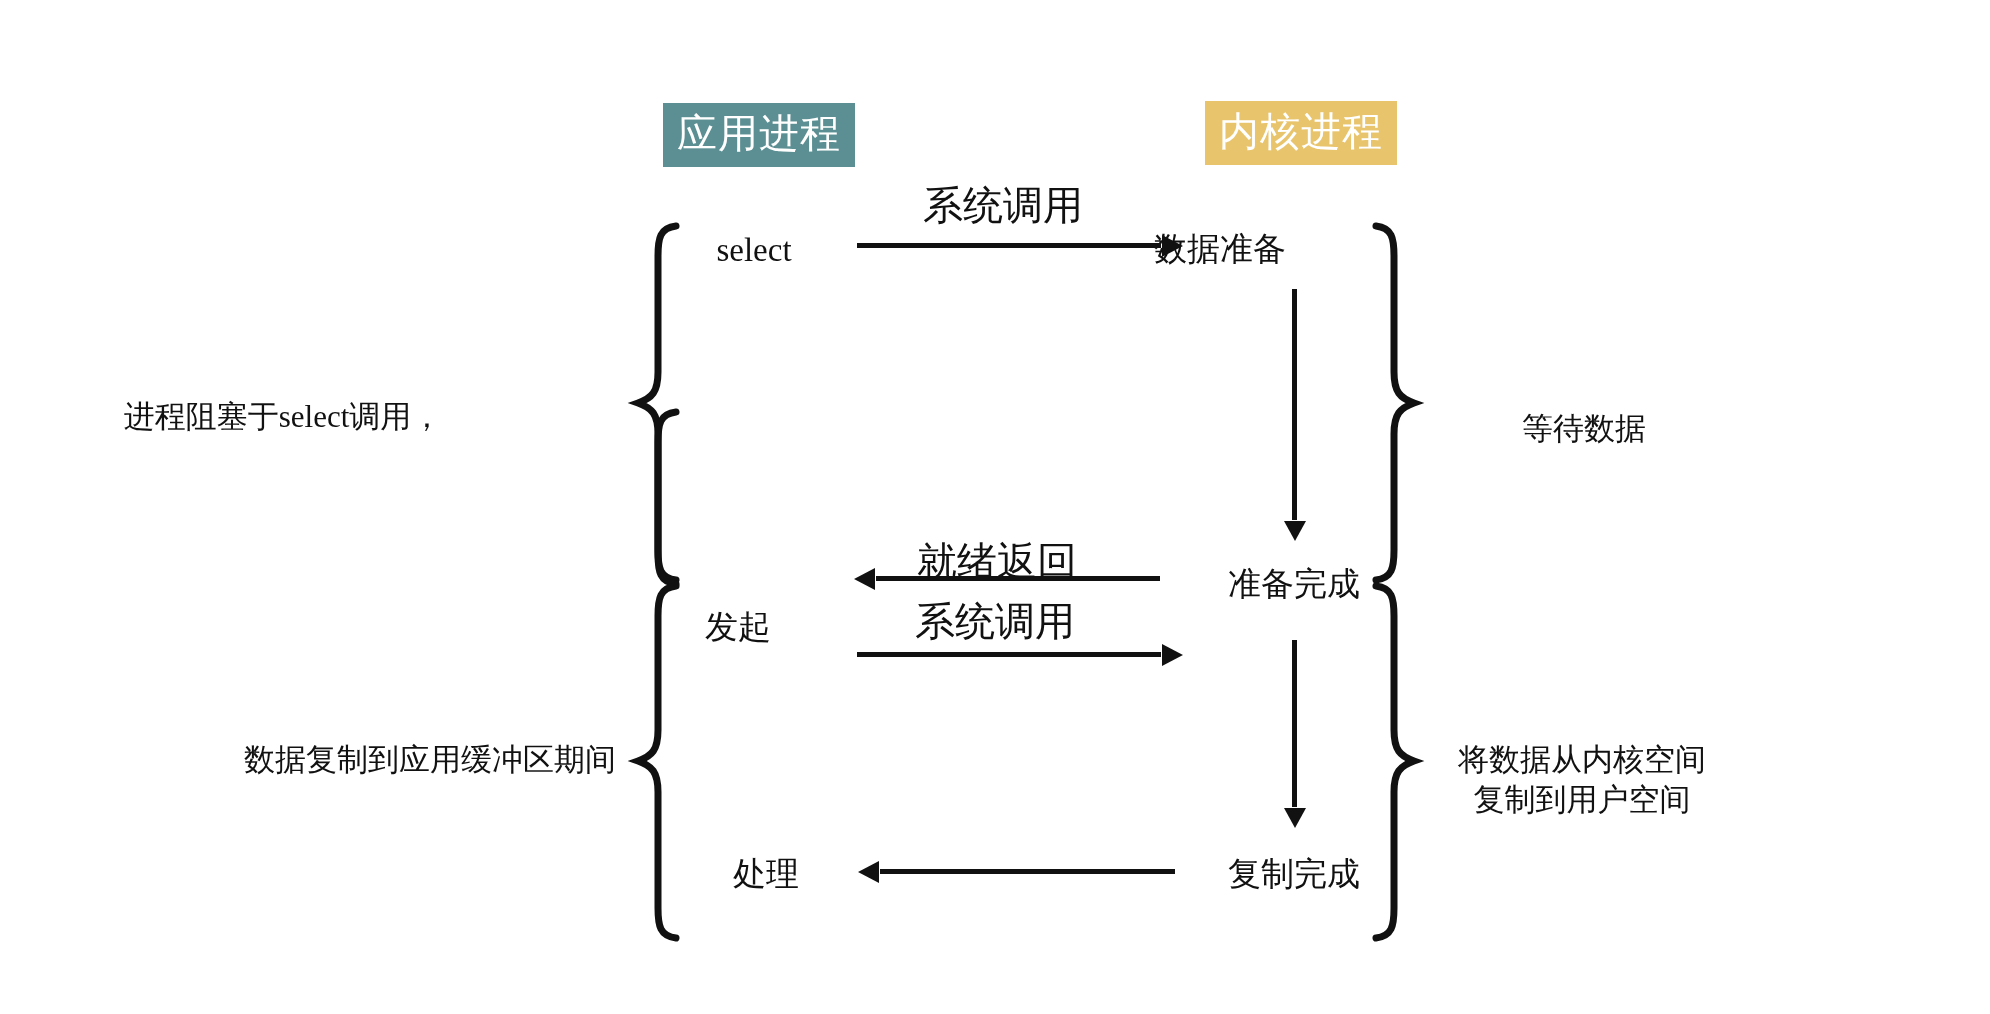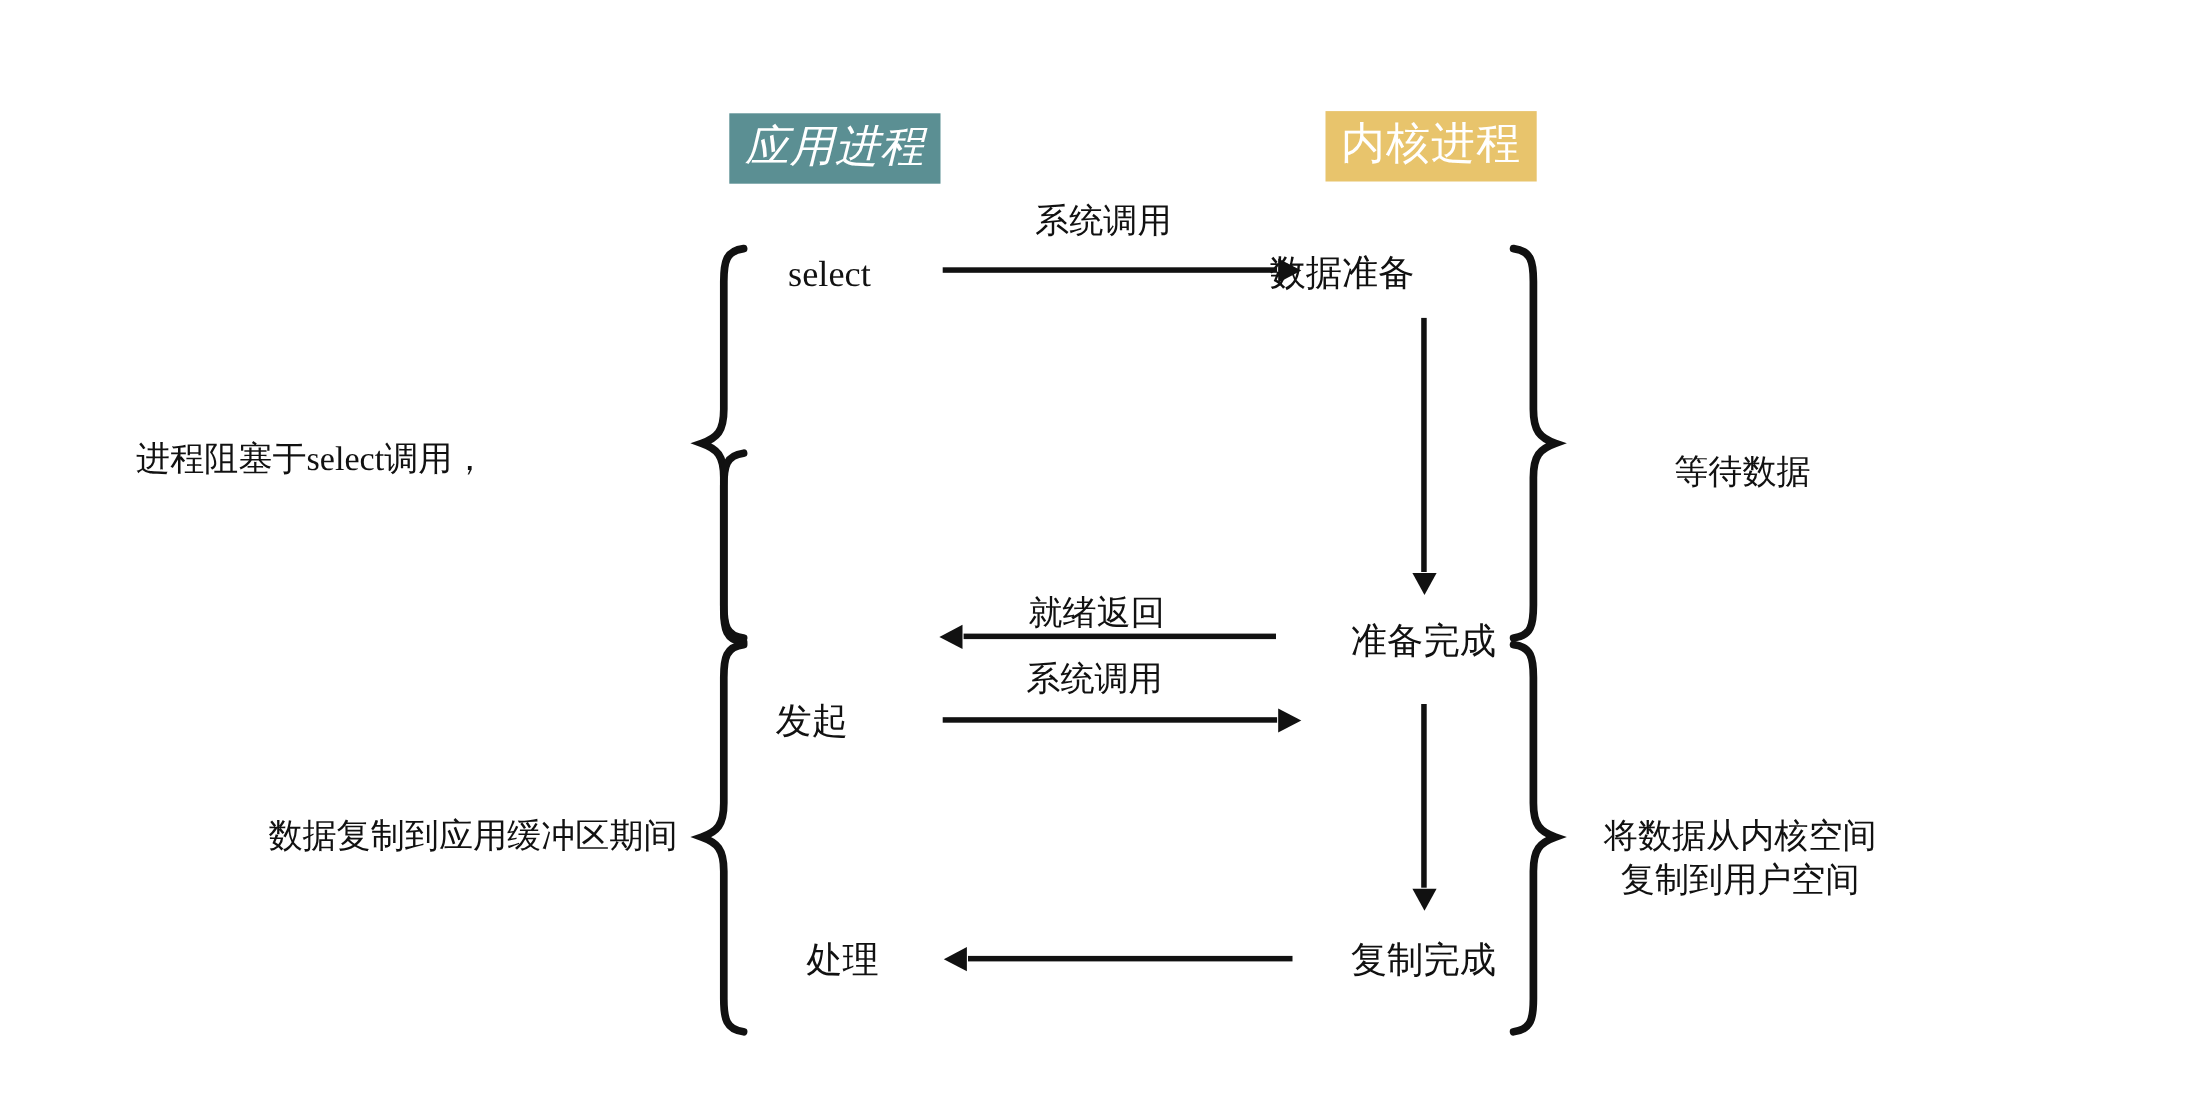--- a/index.html
+++ b/index.html
@@ -42,21 +42,21 @@
     font-size: 33px;
     line-height: 1.05;
     white-space: nowrap;
     color: #111111;
   }
   .node-label.center { text-align: right; transform: translateX(-50%); }
 
   
   .arrow-label {
     position: absolute;
-    font-size: 31px;
+    font-size: 40px;
     line-height: 1.05;
     white-space: nowrap;
     text-align: center;
     transform: translateX(-50%);
     color: #111111;
   }
 
   
   .side-note {
     position: absolute;
@@ -114,21 +114,21 @@
 
   
   .brace { position: absolute; }
   .brace svg { display: block; overflow: visible; }
 </style>
 </head>
 <body>
 
 <div id="canvas" style="background: rgb(255, 255, 255);">
 
-  <div class="col-header" id="app-header" style="background: rgb(91, 143, 147); color: rgb(255, 255, 255); font-style: italic;">应用进程</div>
+  <div class="col-header" id="app-header" style="background: rgb(91, 143, 147); color: rgb(255, 255, 255);">应用进程</div>
 
   <div class="col-header" id="kern-header" style="background: rgb(232, 196, 108); color: rgb(255, 255, 255);">内核进程</div>
 
   <div class="brace" style="left:632px; top:222px;">
     <svg width="46" height="362" viewBox="0 0 46 362" aria-hidden="true">
       <path d="M44 4 C28 6 26 16 26 34 L26 150 C26 170 20 176 6 181
                C20 186 26 192 26 212 L26 328 C26 346 28 356 44 358" fill="none" stroke="#111111" stroke-width="7" stroke-linecap="round"></path>
     </svg>
   </div>
 
@@ -154,21 +154,21 @@
 
   <div class="brace" style="left:1374px; top:582px;">
     <svg width="46" height="360" viewBox="0 0 46 360" aria-hidden="true">
       <path d="M2 4 C18 6 20 16 20 34 L20 148 C20 168 26 174 40 179
                C26 184 20 190 20 210 L20 326 C20 344 18 354 2 356" fill="none" stroke="#111111" stroke-width="7" stroke-linecap="round"></path>
     </svg>
   </div>
 
   <div class="node-label center" style="left:754px; top:233px;">select</div>
 
-  <div class="node-label center" style="left:738px; top:639px;">发起</div>
+  <div class="node-label center" style="left:738px; top:610px;">发起</div>
 
   <div class="node-label center" style="left:766px; top:857px;">处理</div>
 
   <div class="node-label center" style="left:1220px; top:232px;">数据准备</div>
 
   <div class="node-label center" style="left:1294px; top:567px;">准备完成</div>
 
   <div class="node-label center" style="left:1294px; top:857px;">复制完成</div>
 
   <div class="arrow-label" style="left:1003px; top:185px;">系统调用</div>

